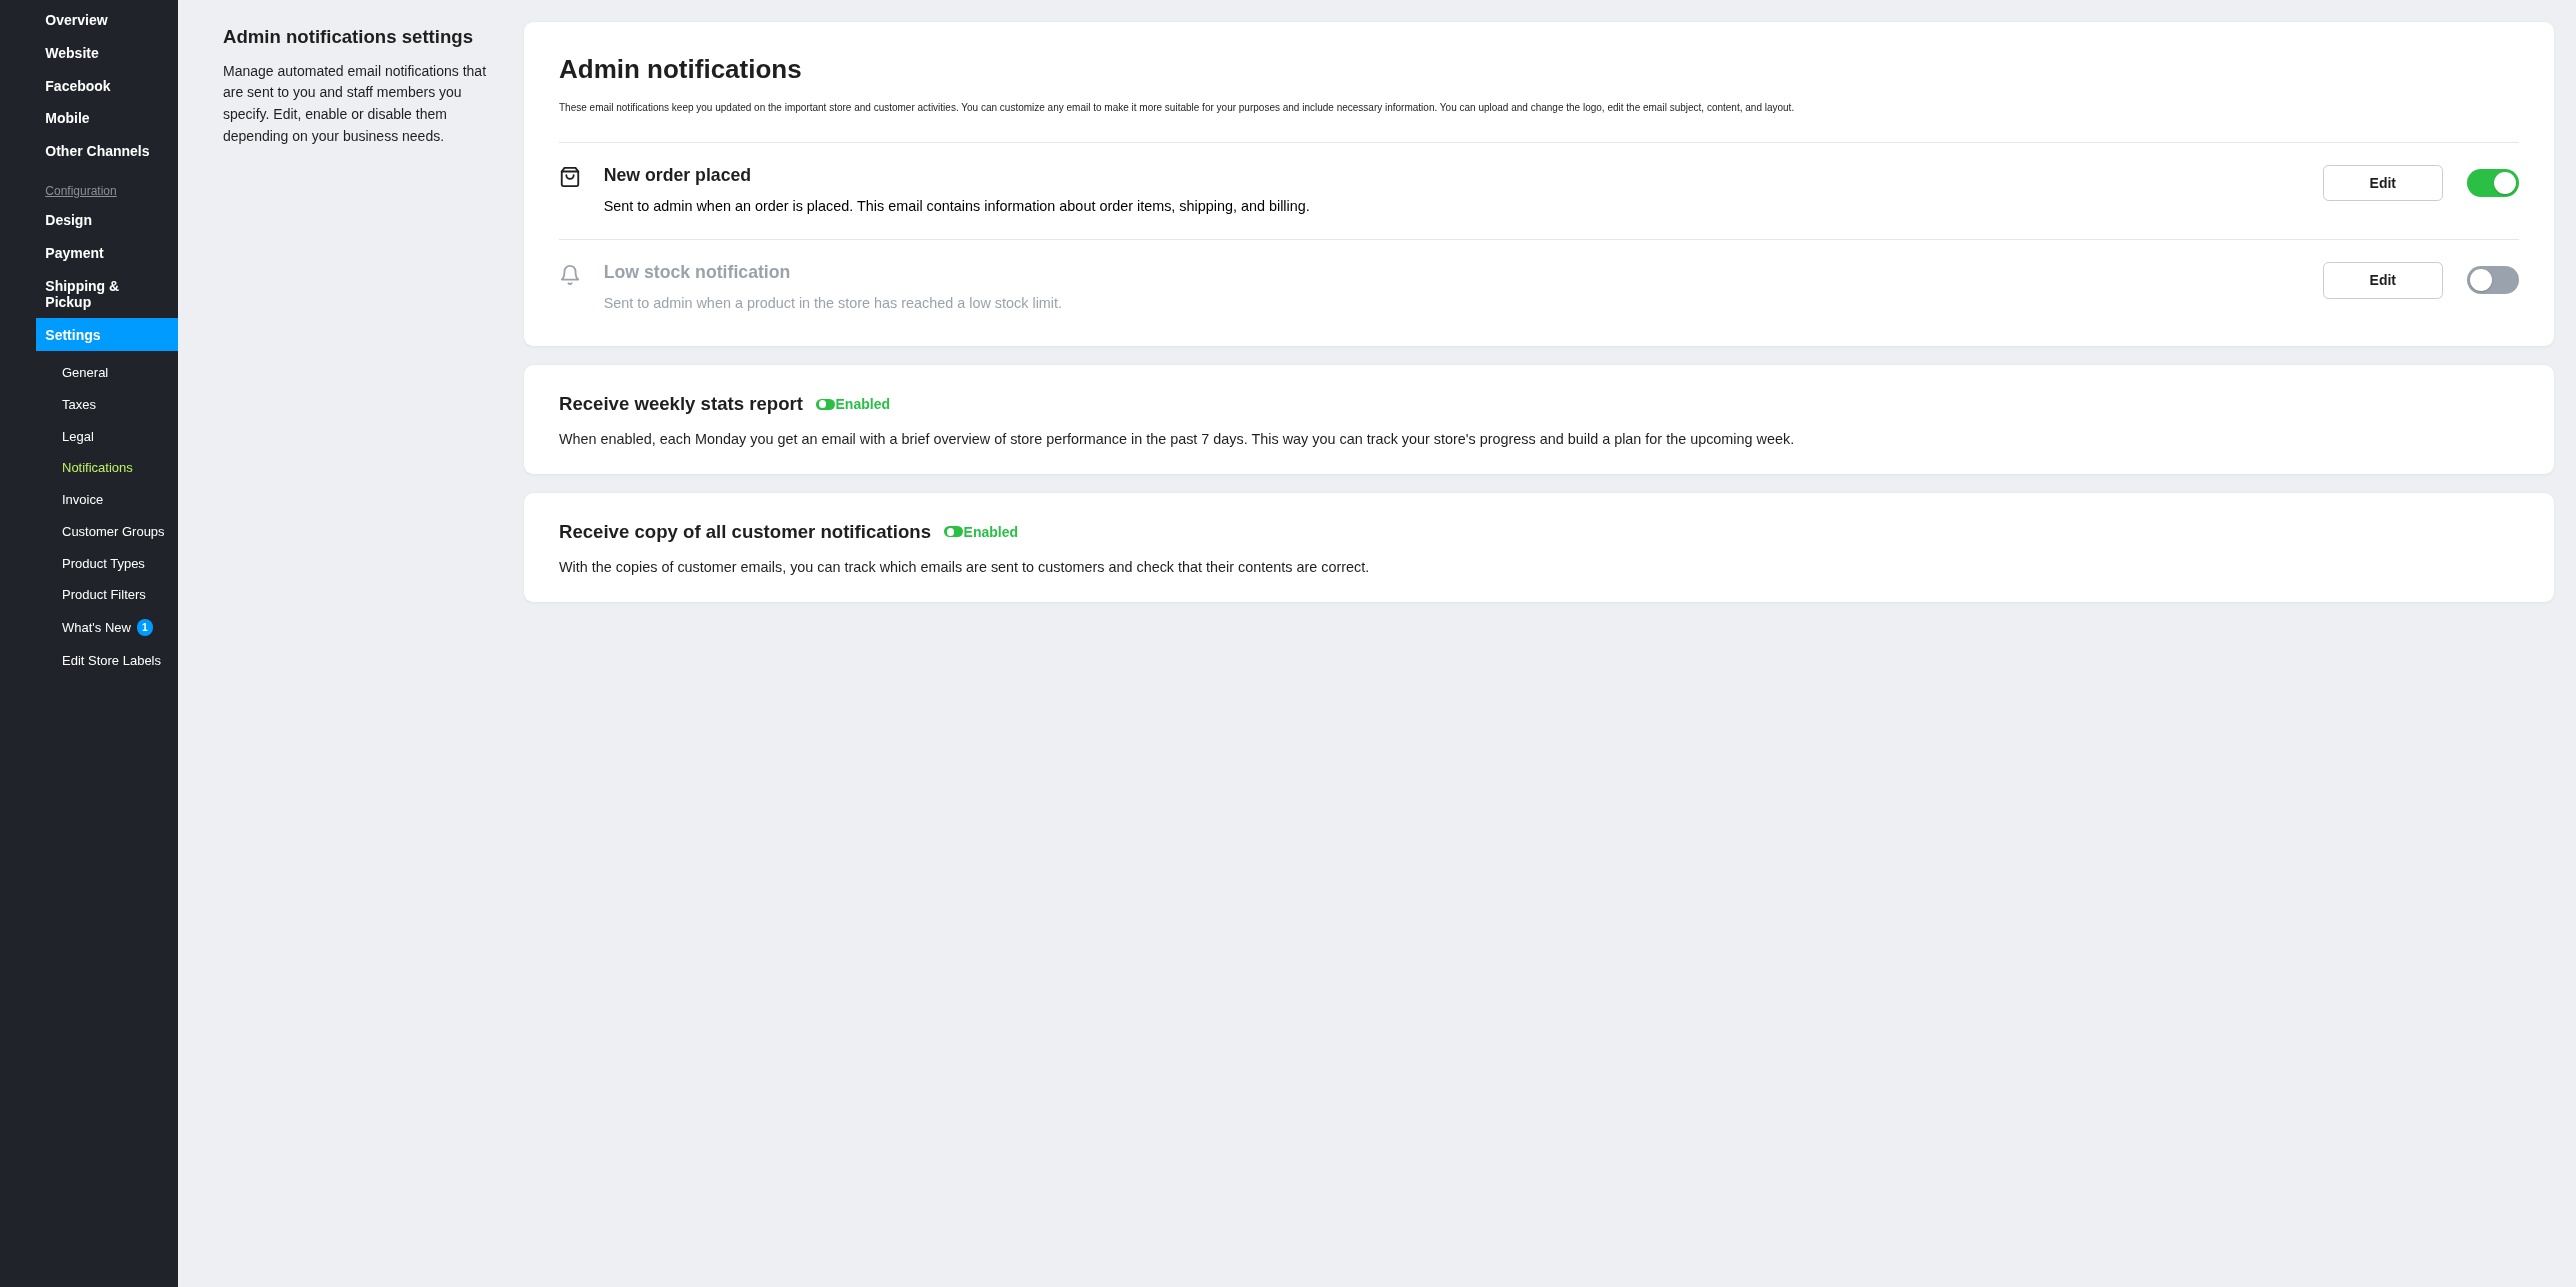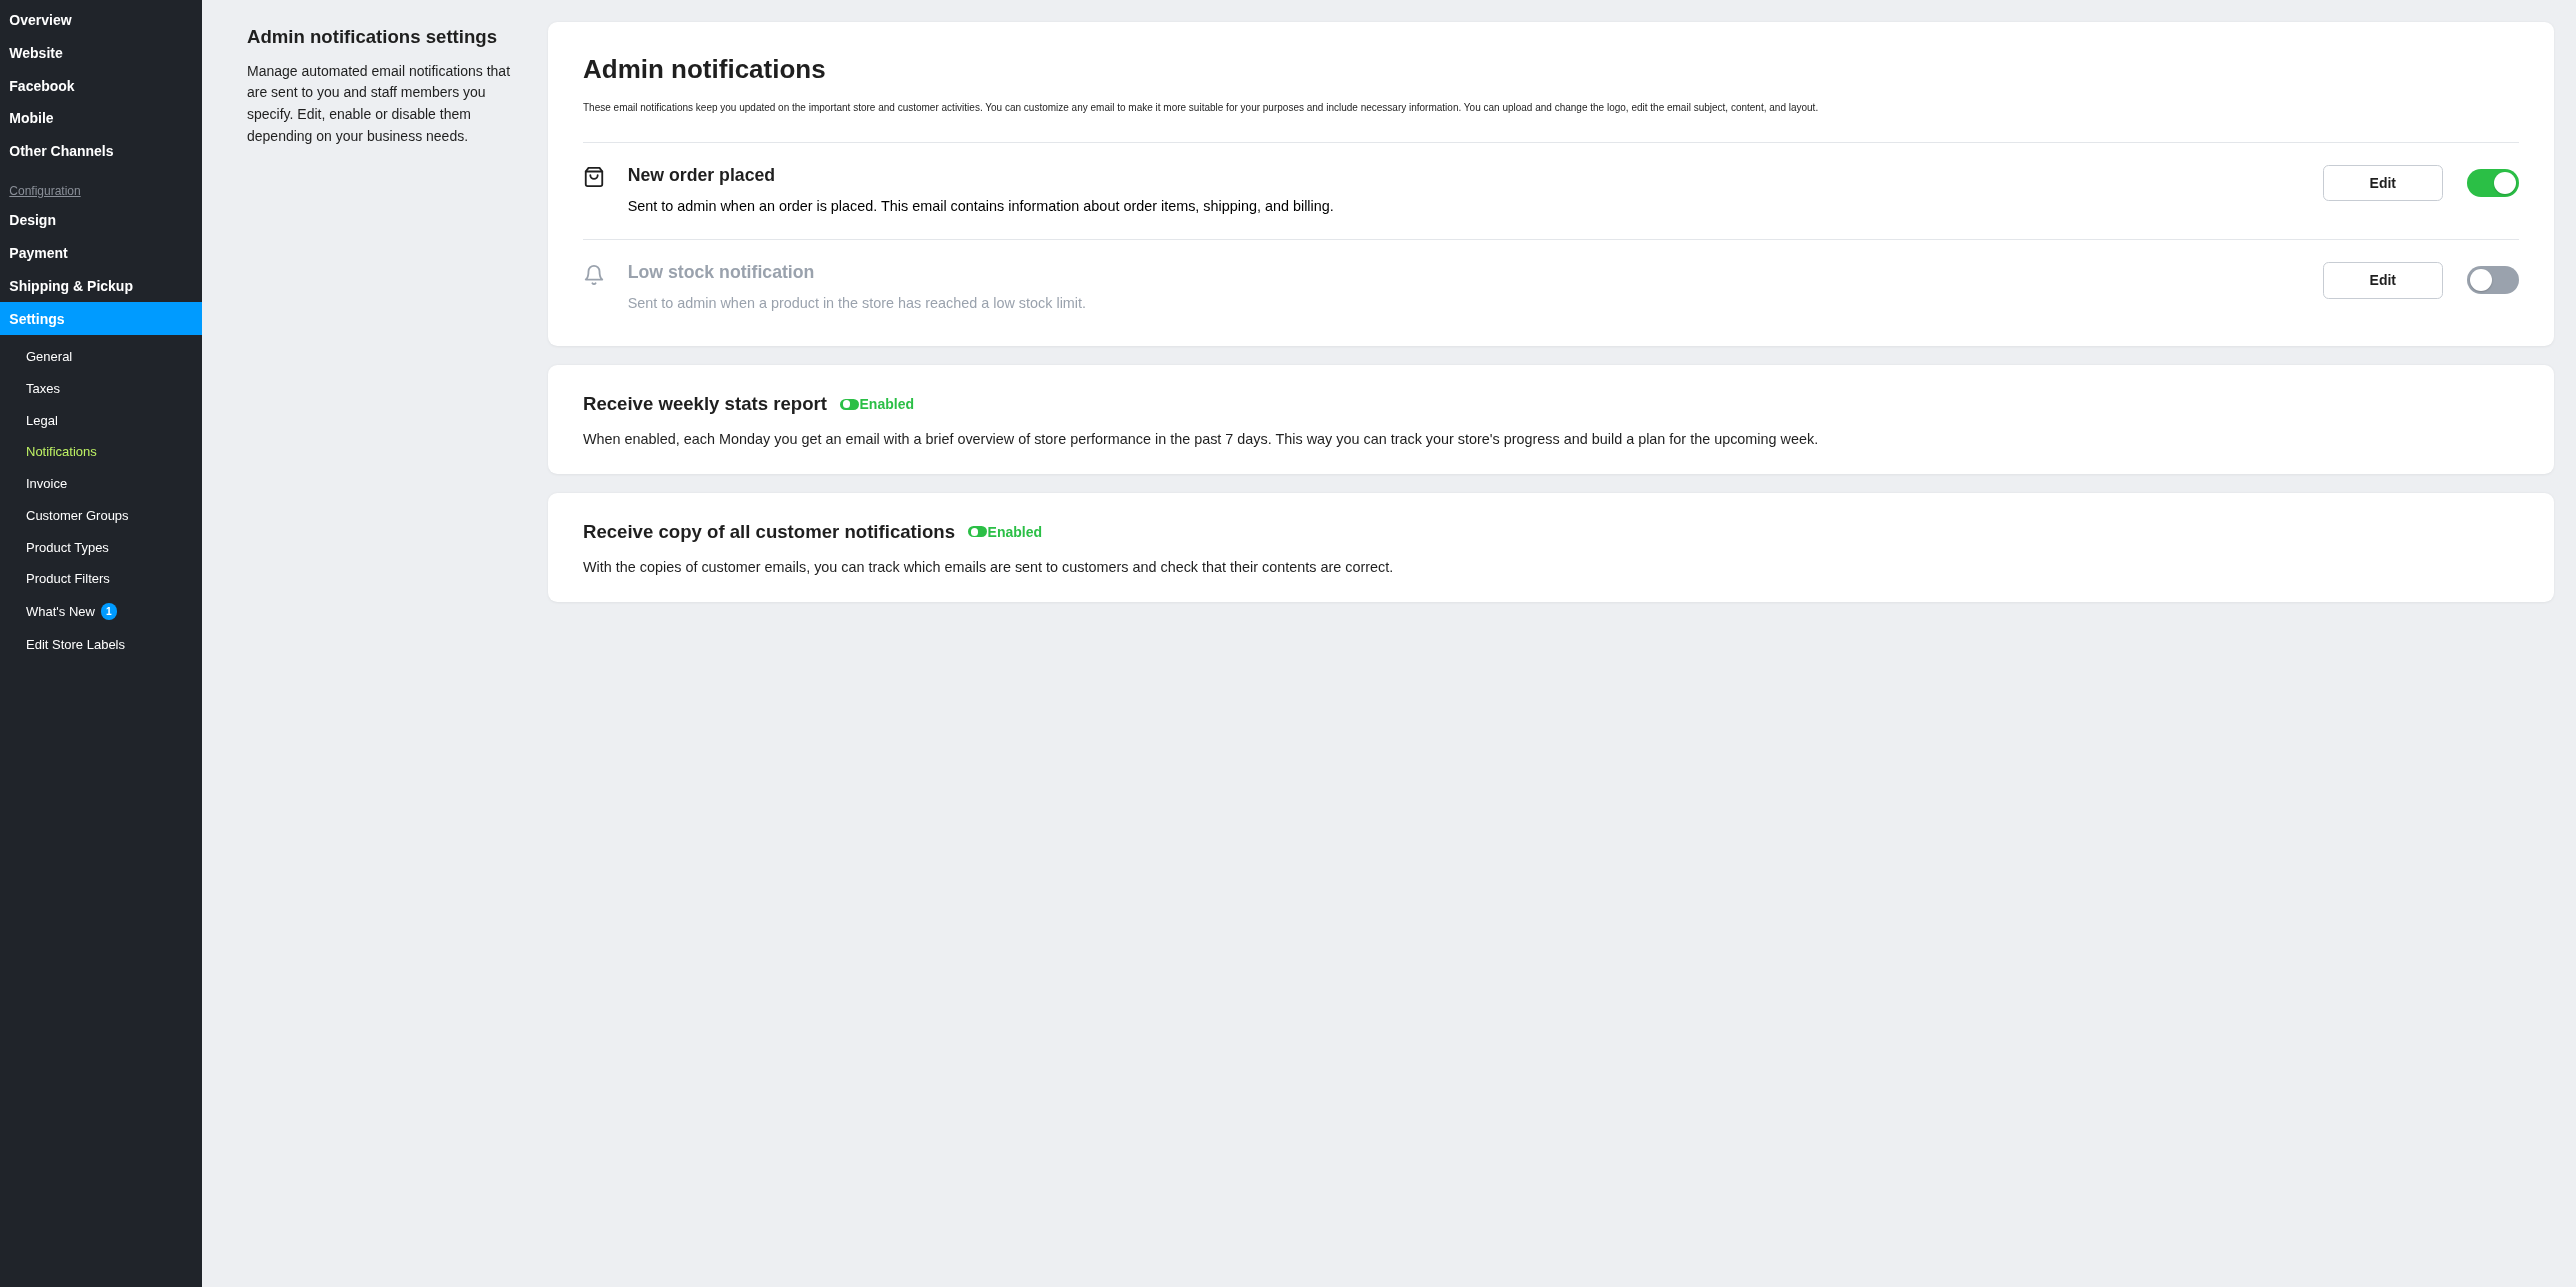--- a/index.html
+++ b/index.html
@@ -9,25 +9,26 @@
     background: #edeff2;
     color: #1f1f1f;
     font-size: 14px;
   }
   .app {
     display: flex;
     min-height: 100vh;
   }
   
   .sidebar {
-    width: 202px;
+    width: 178px;
     background: #20242a;
     color: #fff;
     flex-shrink: 0;
     padding-top: 3.7px;
+    padding-left: 36px;
   }
   .side-item {
     display:block;
     padding: 8.4px 9.3px;
     font-size: 14px;
     font-weight: 600;
     color: #fff;
     cursor: pointer;
   }
   .side-section-label {

